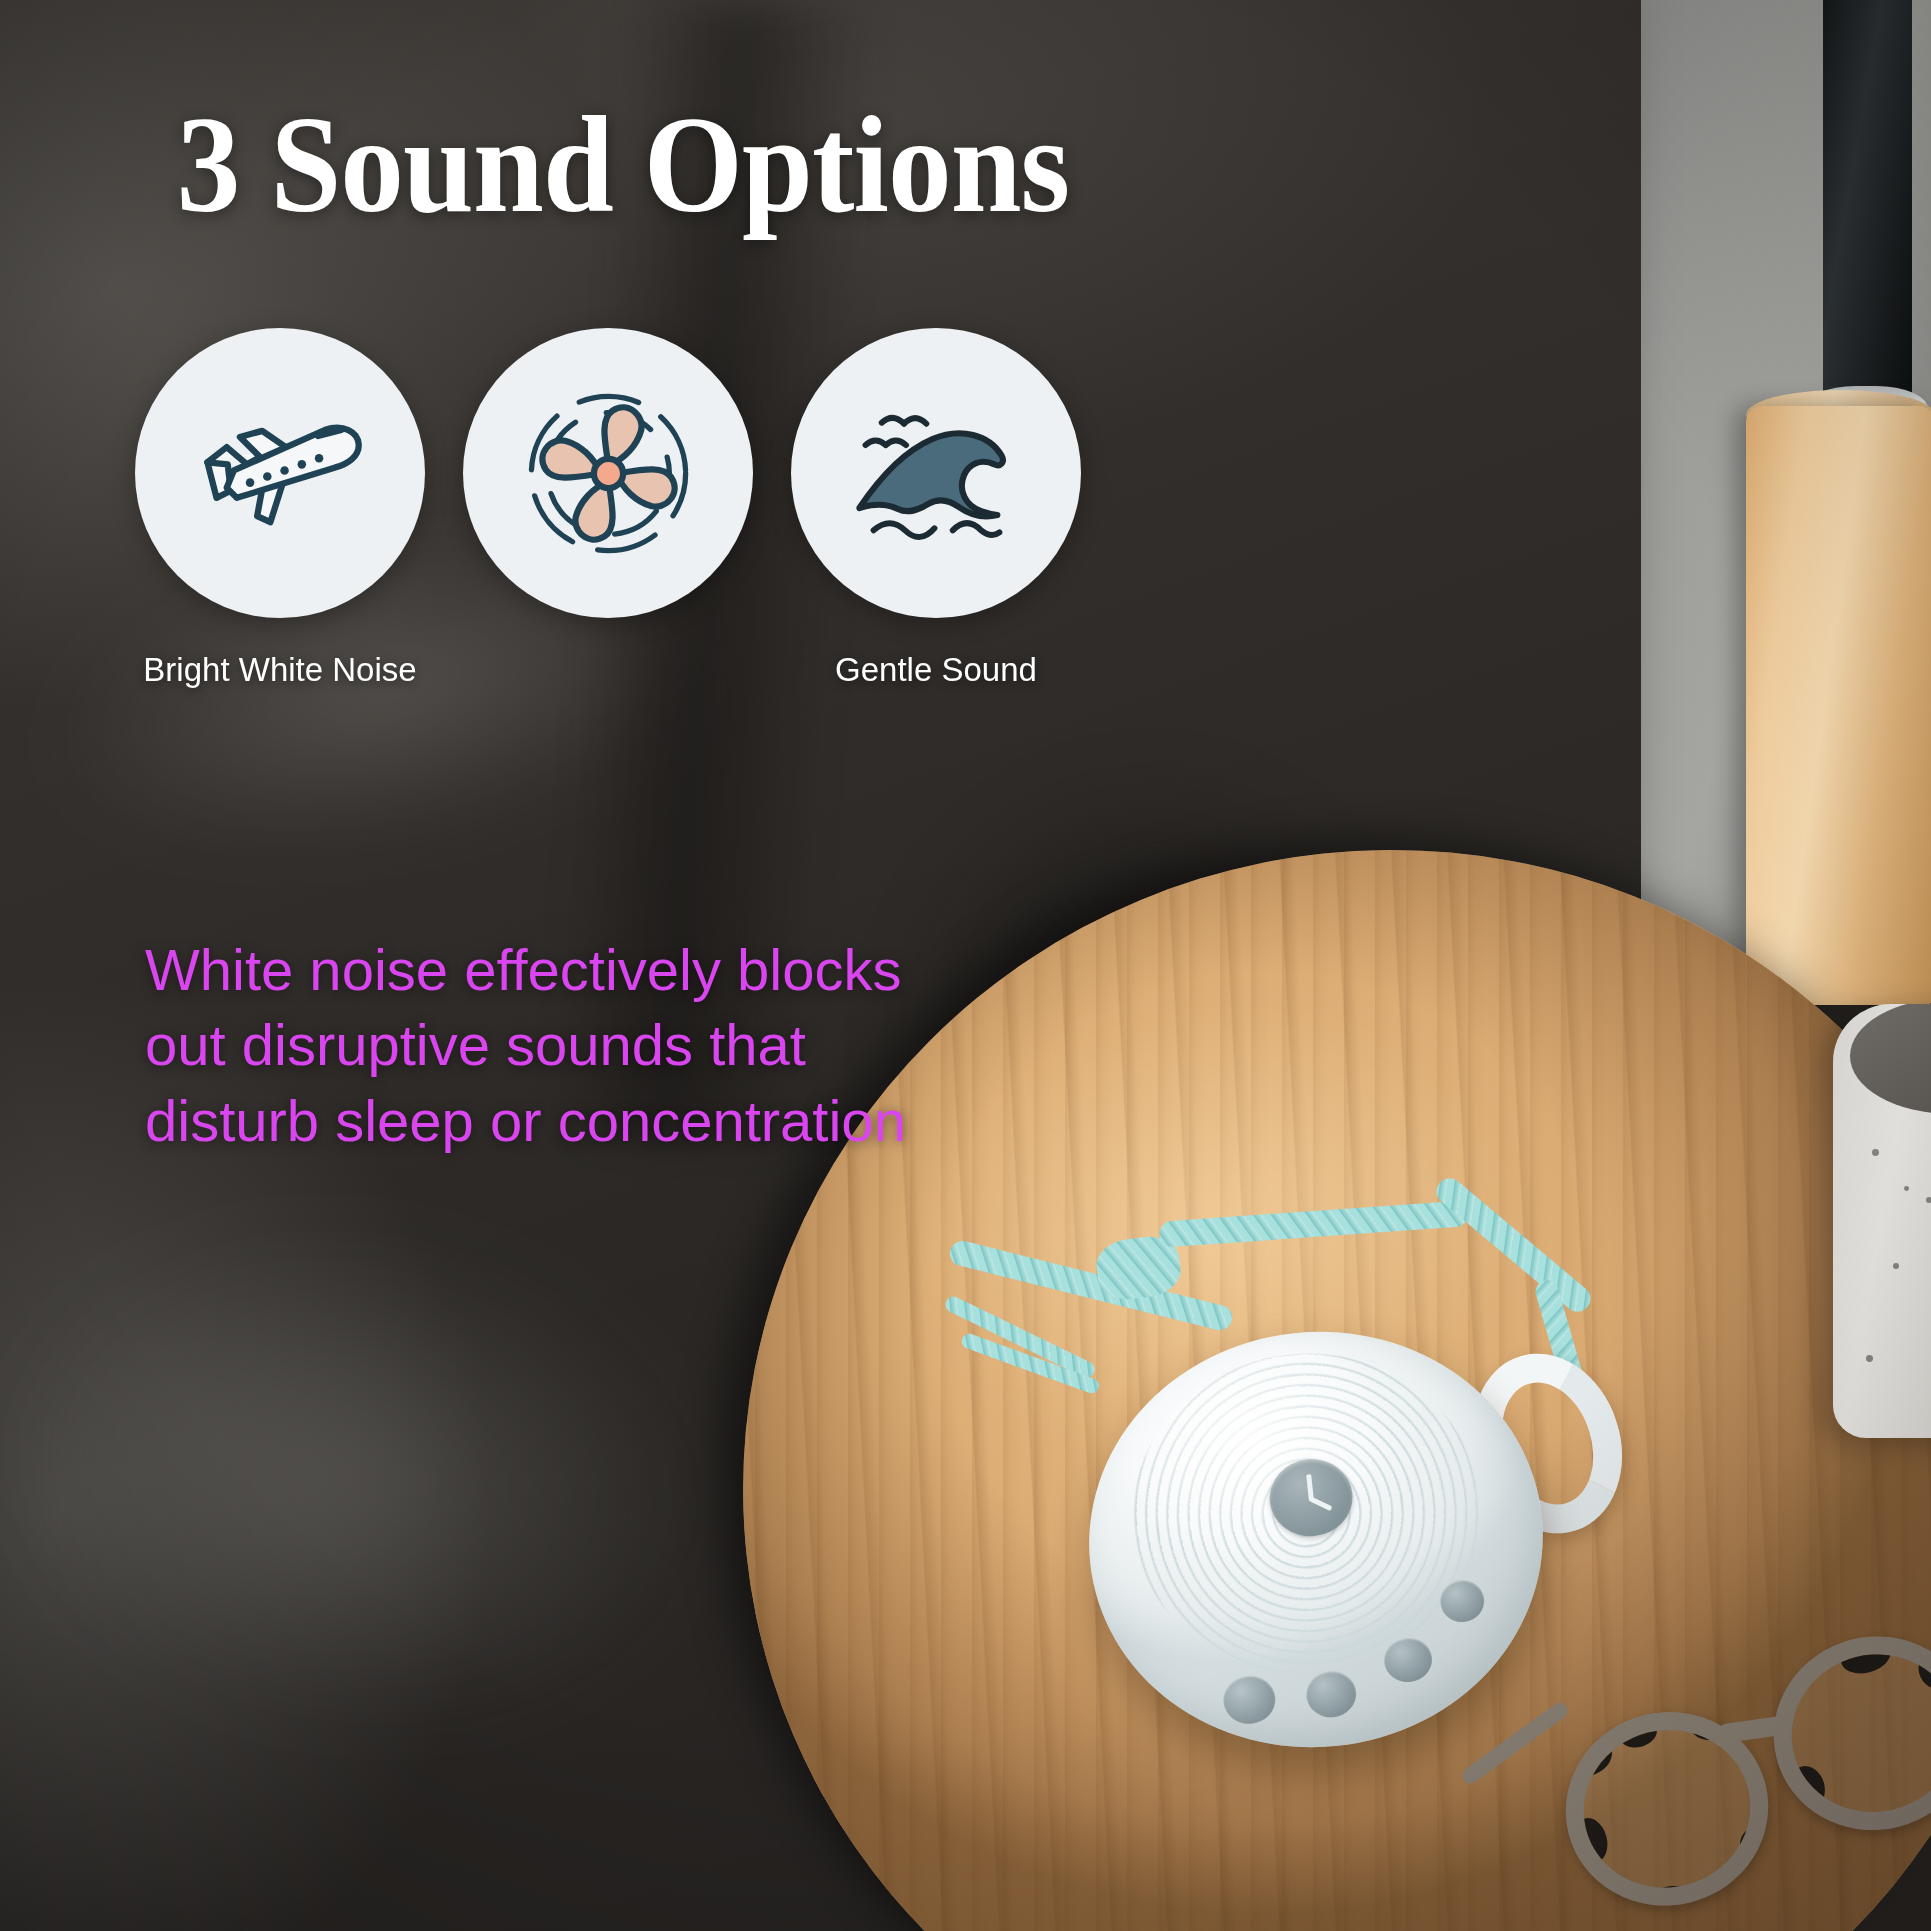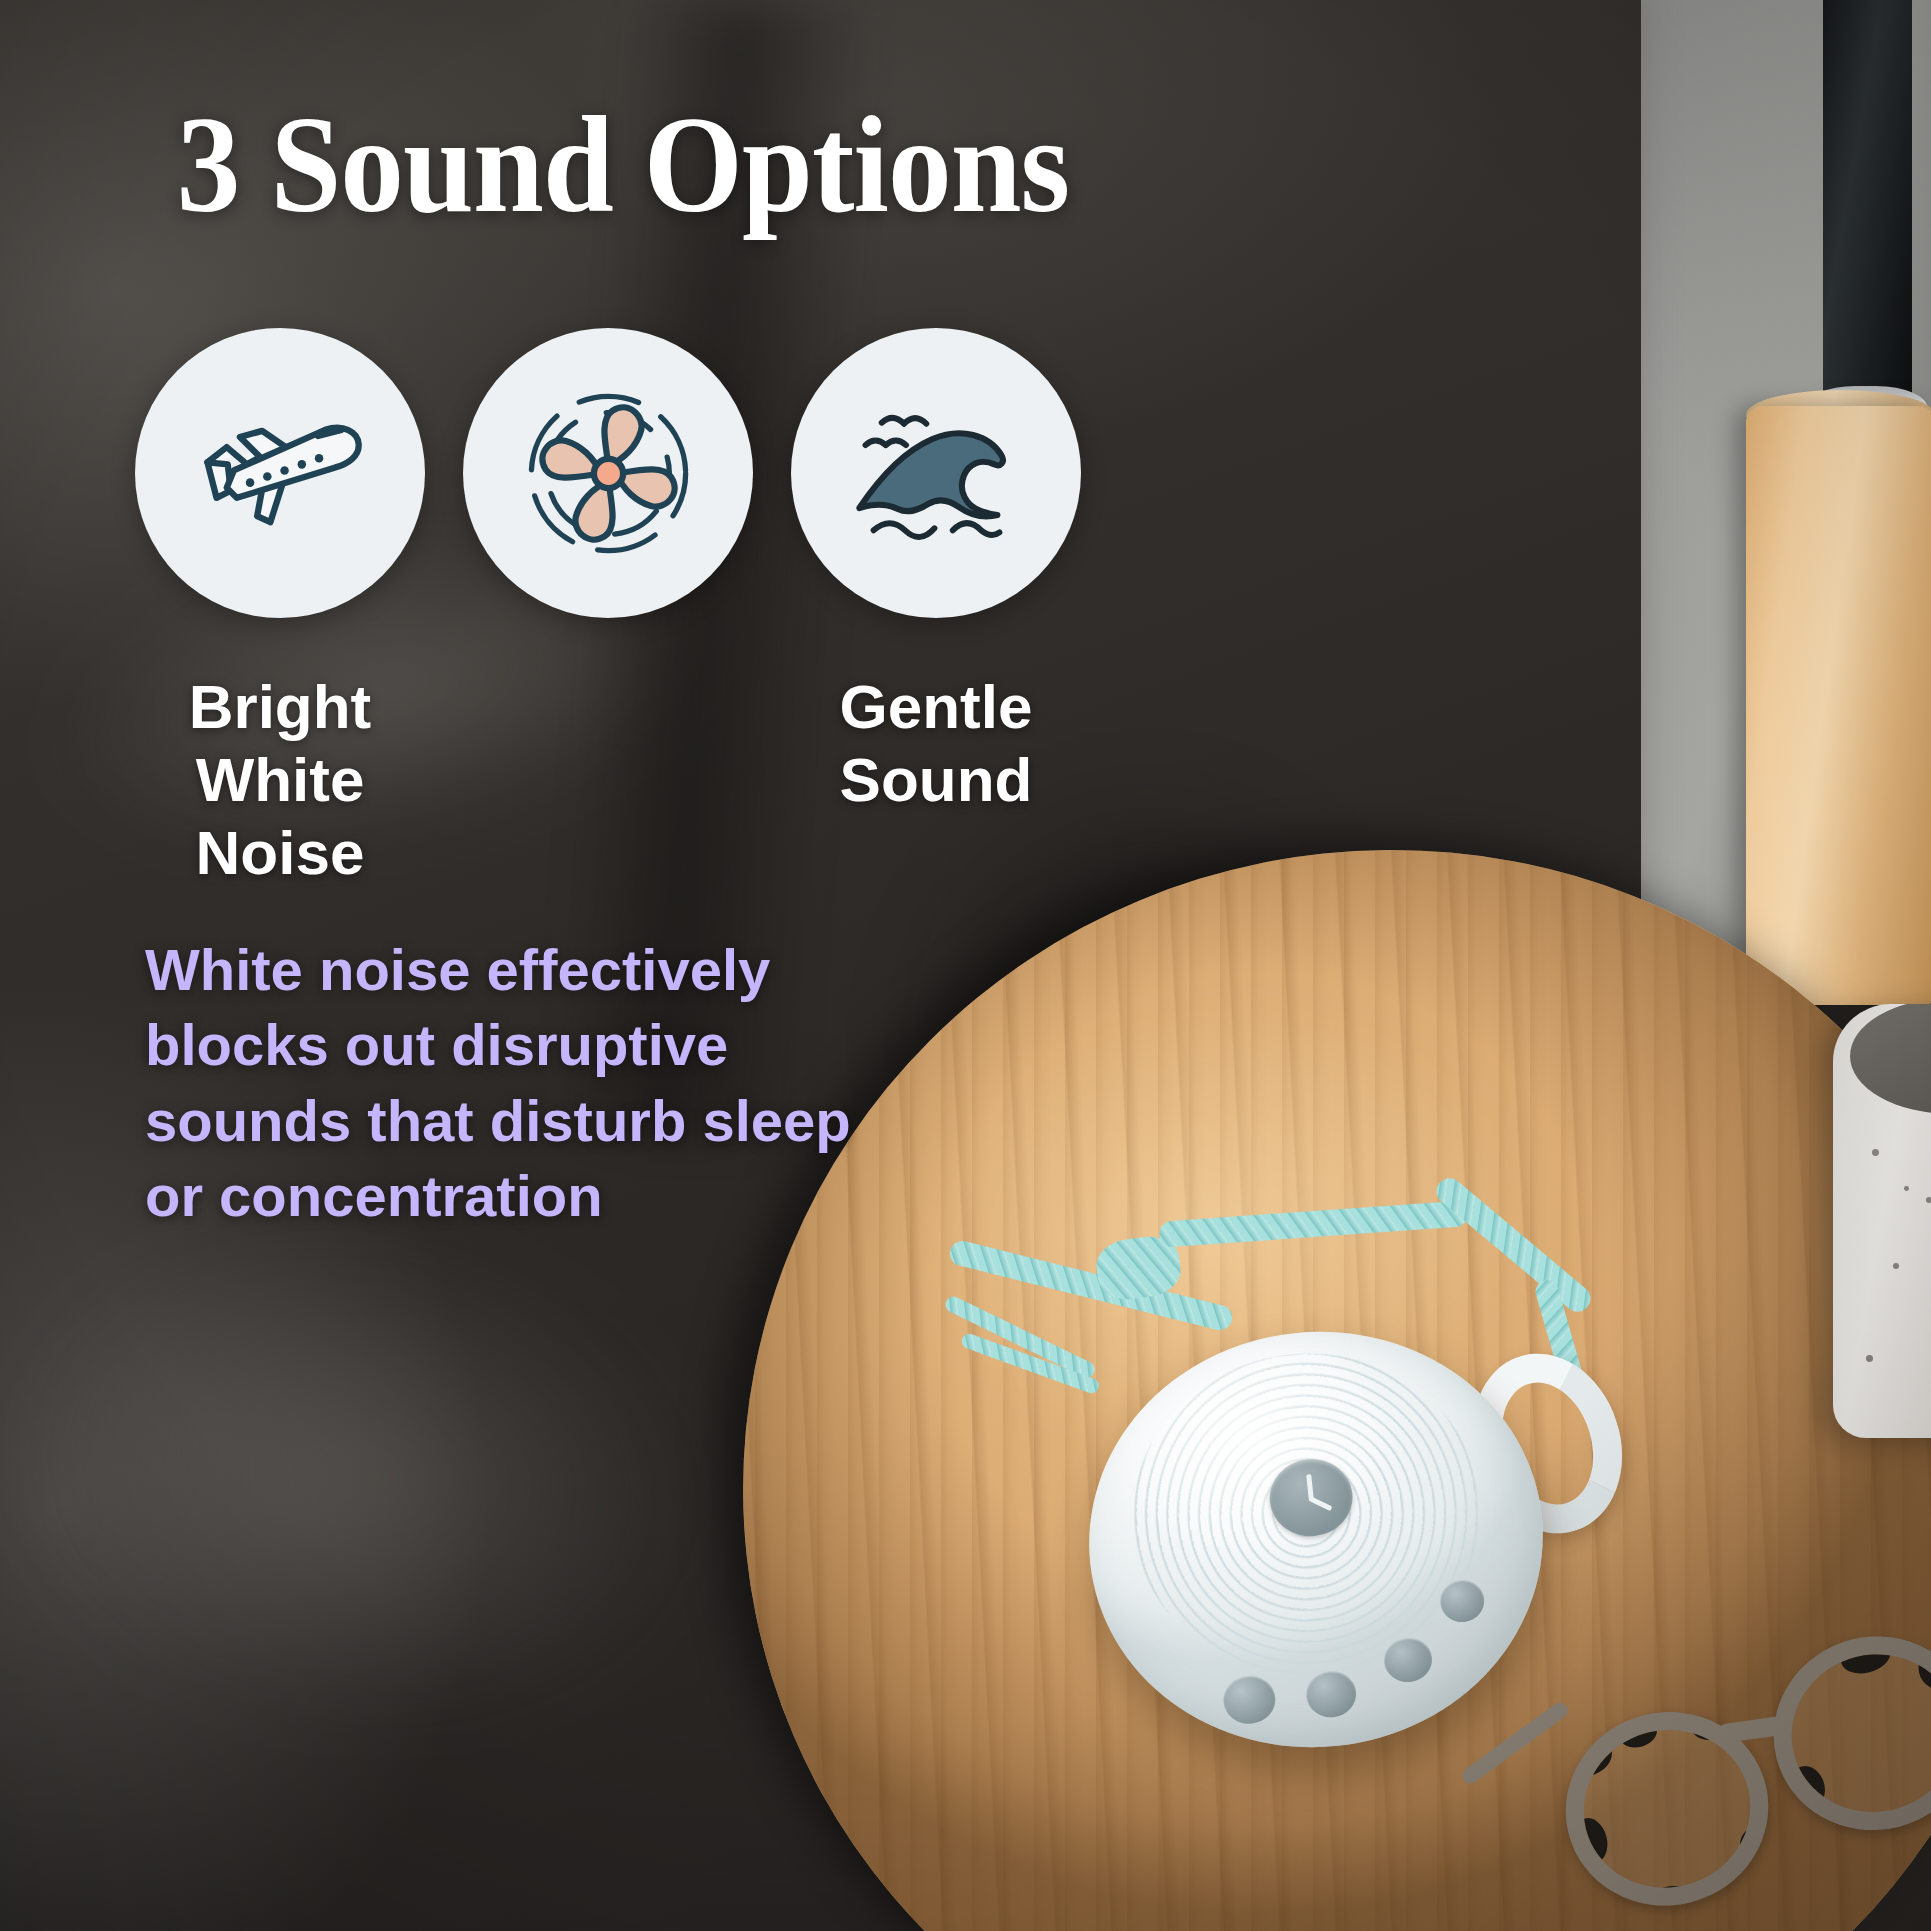--- a/index.html
+++ b/index.html
@@ -226,35 +226,35 @@
   .sound { width:328px; display:flex; flex-direction:column; align-items:center; }
   .badge {
     width:290px; height:290px; border-radius:50%;
     background:#eef1f3;
     display:flex; align-items:center; justify-content:center;
     box-shadow:0 5.8px 25px rgba(0,0,0,.30);
   }
   .badge svg { width:203px; height:203px; display:block; }
 
   .sound-label {
-    margin-top:52px;
+    margin-top:33px;
     width:319px;
     text-align:center;
     color:#ffffff;
-    font-size:62px;
-    font-weight:700;
+    font-size:33px;
+    font-weight:400;
     line-height:1.18;
     text-shadow:0 1.9px 9.7px rgba(0,0,0,.5);
   }
 
   .body-copy {
     position:absolute; left:145px; top:932px; width:763px;
-    color:#c4b5fd;
+    color:#d946ef;
     font-size:58px;
-    font-weight:700;
+    font-weight:400;
     line-height:1.30;
     text-shadow:0 1.9px 11.6px rgba(0,0,0,.5);
   }
 </style>
 </head>
 <body>
 
 <div id="scene">
 
   <div class="wall"></div>

